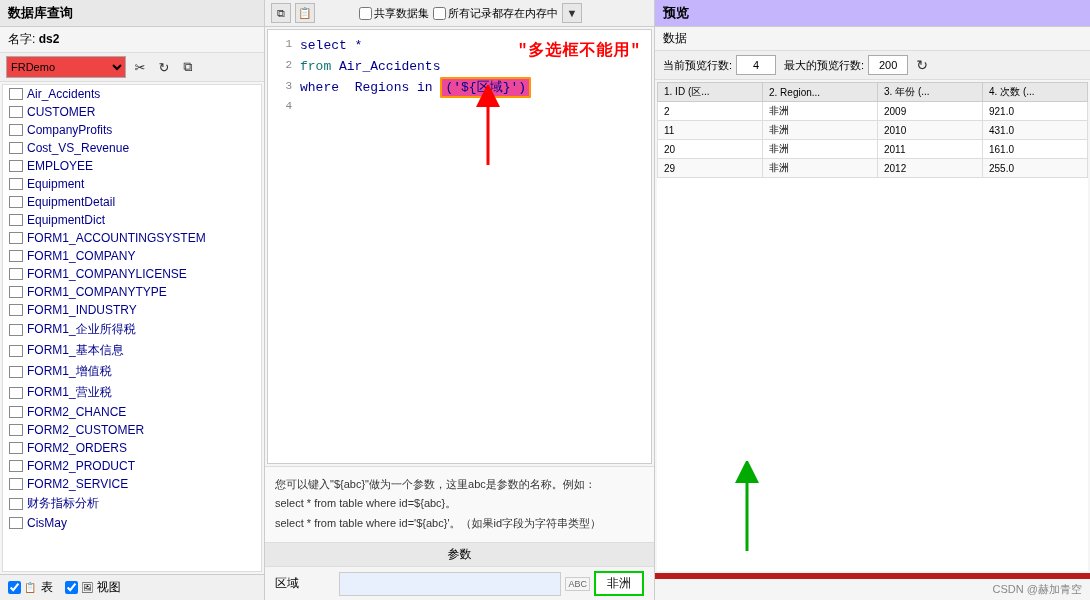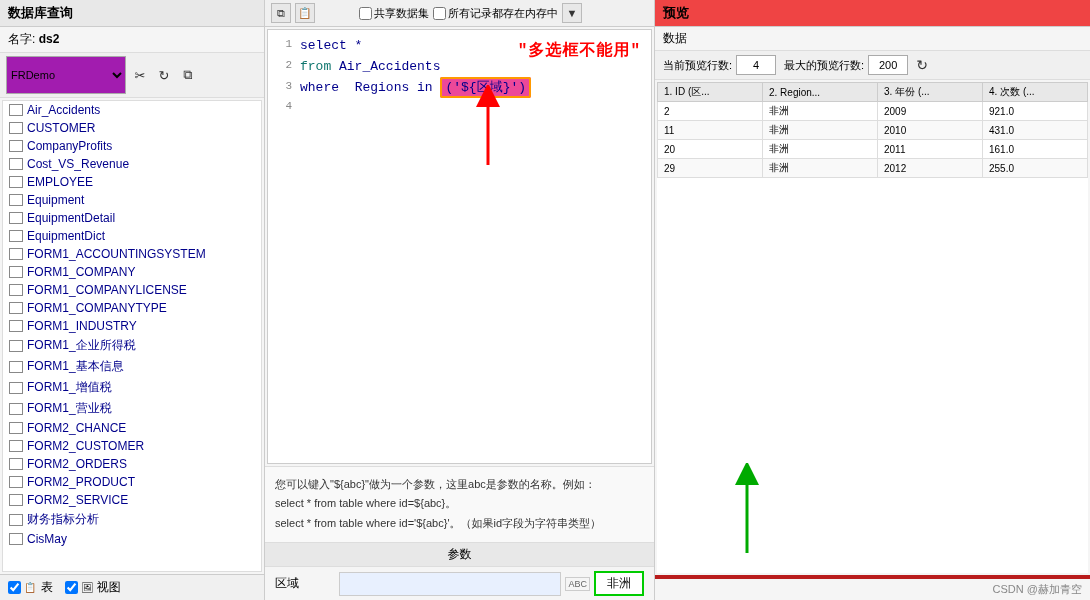--- a/index.html
+++ b/index.html
@@ -41,23 +41,23 @@
       display: flex;
       align-items: center;
       padding: 3px 6px;
       gap: 4px;
       border-bottom: 1px solid #ddd;
       background: #f0f0f0;
     }
     .toolbar-select {
       width: 120px;
       font-size: 11px;
-      height: 38px;
+      height: 22px;
       border: 1px solid #aaa;
-      background: #a21caf;
+      background: #ef4444;
     }
     .toolbar-icon {
       width: 20px;
       height: 20px;
       display: flex;
       align-items: center;
       justify-content: center;
       font-size: 13px;
       cursor: pointer;
       color: #333;
@@ -219,21 +219,21 @@
 
     
     .right-panel {
       flex: 1;
       height: 600px;
       background: #f5f5f5;
       display: flex;
       flex-direction: column;
     }
     .right-title {
-      background: #ef4444;
+      background: #c4b5fd;
       padding: 4px 8px;
       font-size: 13px;
       font-weight: bold;
       border-bottom: 1px solid #ccc;
     }
     .data-label {
       padding: 3px 8px;
       font-size: 12px;
       border-bottom: 1px solid #ddd;
     }
@@ -288,21 +288,21 @@
       white-space: nowrap;
     }
     tr:nth-child(even) td {
       background: #f9f9f9;
     }
     .watermark {
       text-align: right;
       padding: 3px 8px;
       font-size: 11px;
       color: #888;
-      border-top: 4px solid #b91c1c;
+      border-top: 6px solid #b91c1c;
     }
   </style>
 </head>
 <body>
 
 <div class="main-container">
 
   <div class="left-panel">
     <div class="panel-title">数据库查询</div>
     <div class="name-row">

